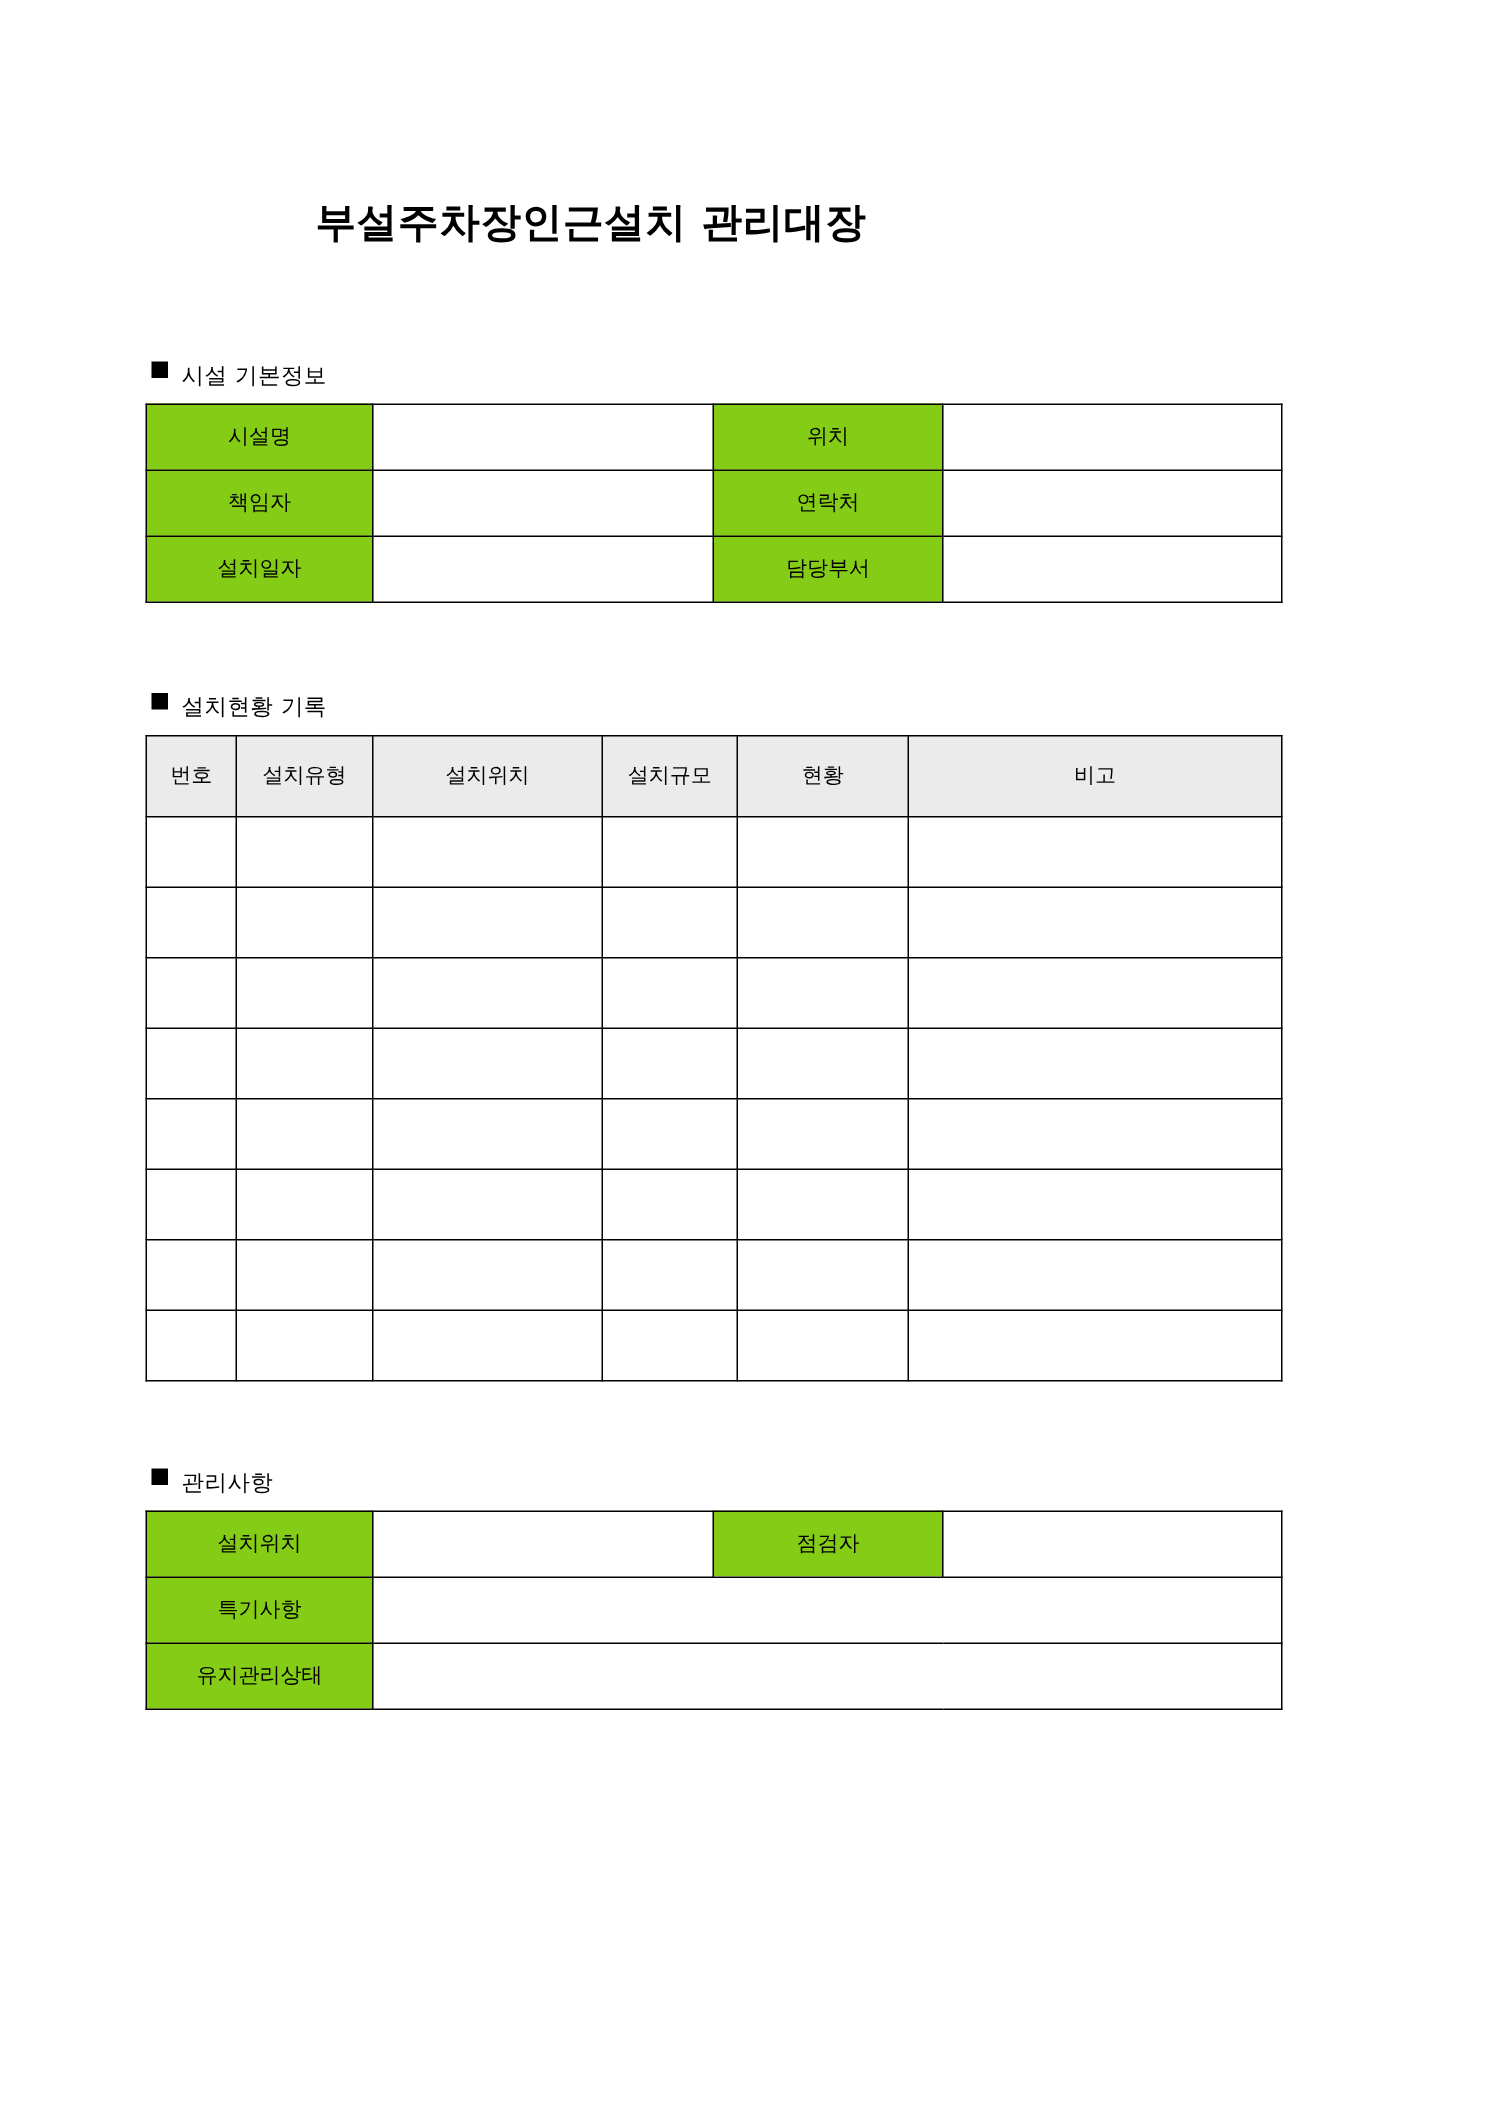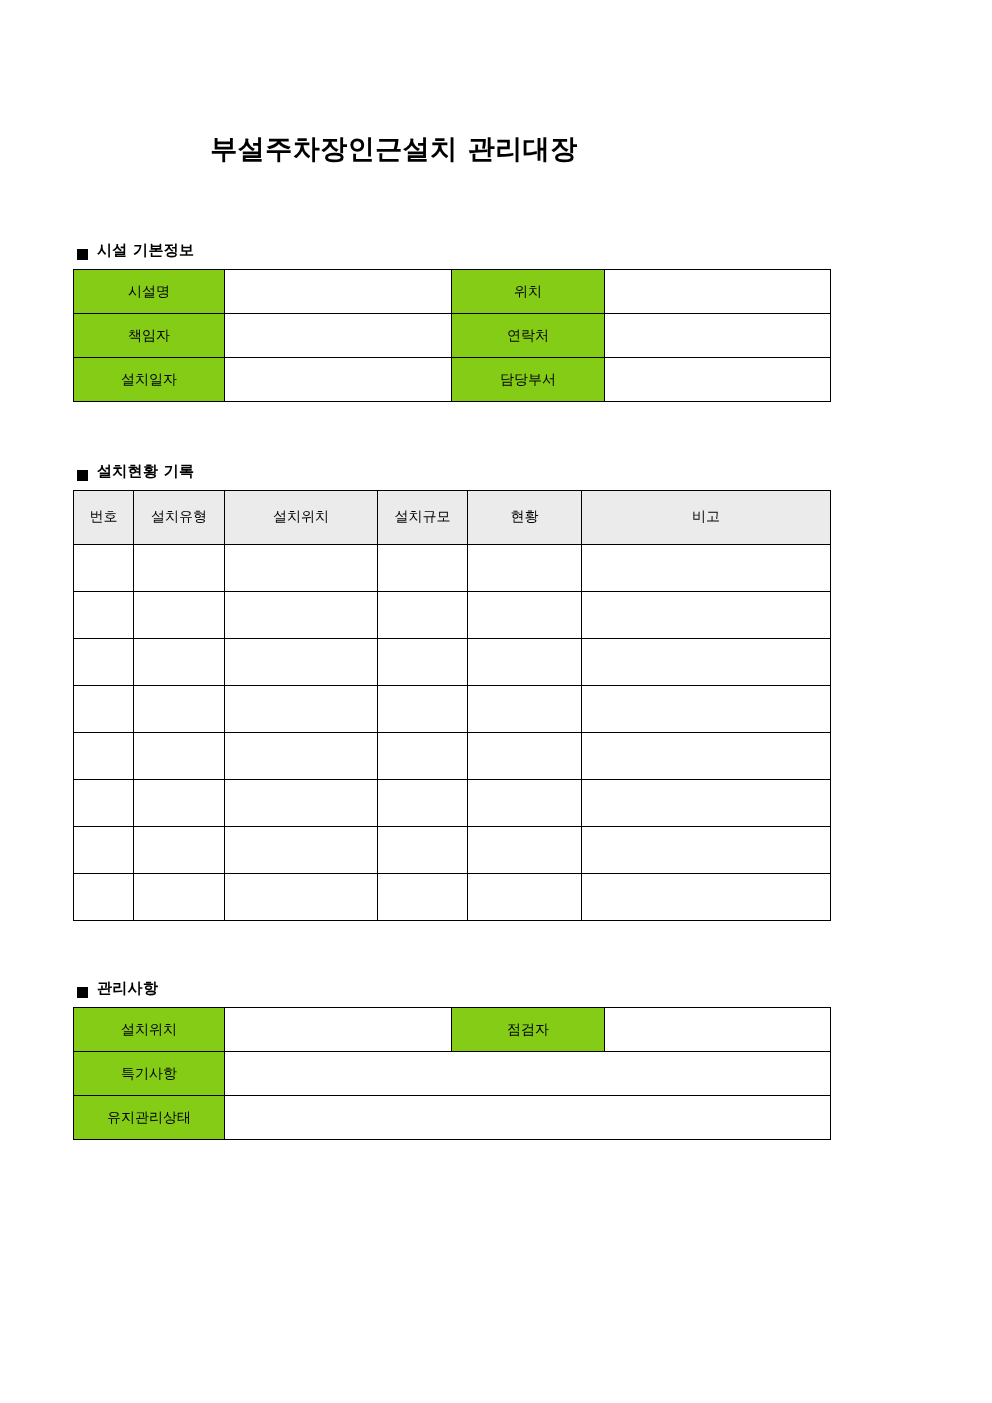--- a/index.html
+++ b/index.html
@@ -13,42 +13,42 @@
     font-family: "DejaVu Sans", "Liberation Sans", sans-serif;
     color: #000000;
     -webkit-font-smoothing: antialiased;
   }
 
   .page {
     position: relative;
     width: 788px;
     height: 1403px;
     box-sizing: border-box;
-    padding: 0 73px;
+    padding: 0 97px;
   }
 
   .doc-title {
     margin: 0;
     padding-top: 132px;
     text-align: center;
     font-size: 27px;
     font-weight: bold;
     letter-spacing: 0.5px;
     line-height: 1.25;
   }
 
   .section {
     margin: 0;
   }
 
   .section-heading {
     display: flex;
-    align-items: flex-end;
+    align-items: flex-start;
     font-size: 15px;
-    font-weight: bold;
+    font-weight: normal;
     letter-spacing: 0.3px;
     margin: 0 0 9px 4px;
   }
   .section-heading .marker {
     display: inline-block;
     width: 11px;
     height: 11px;
     background: #000000;
     margin-right: 9px;
     flex: 0 0 auto;

